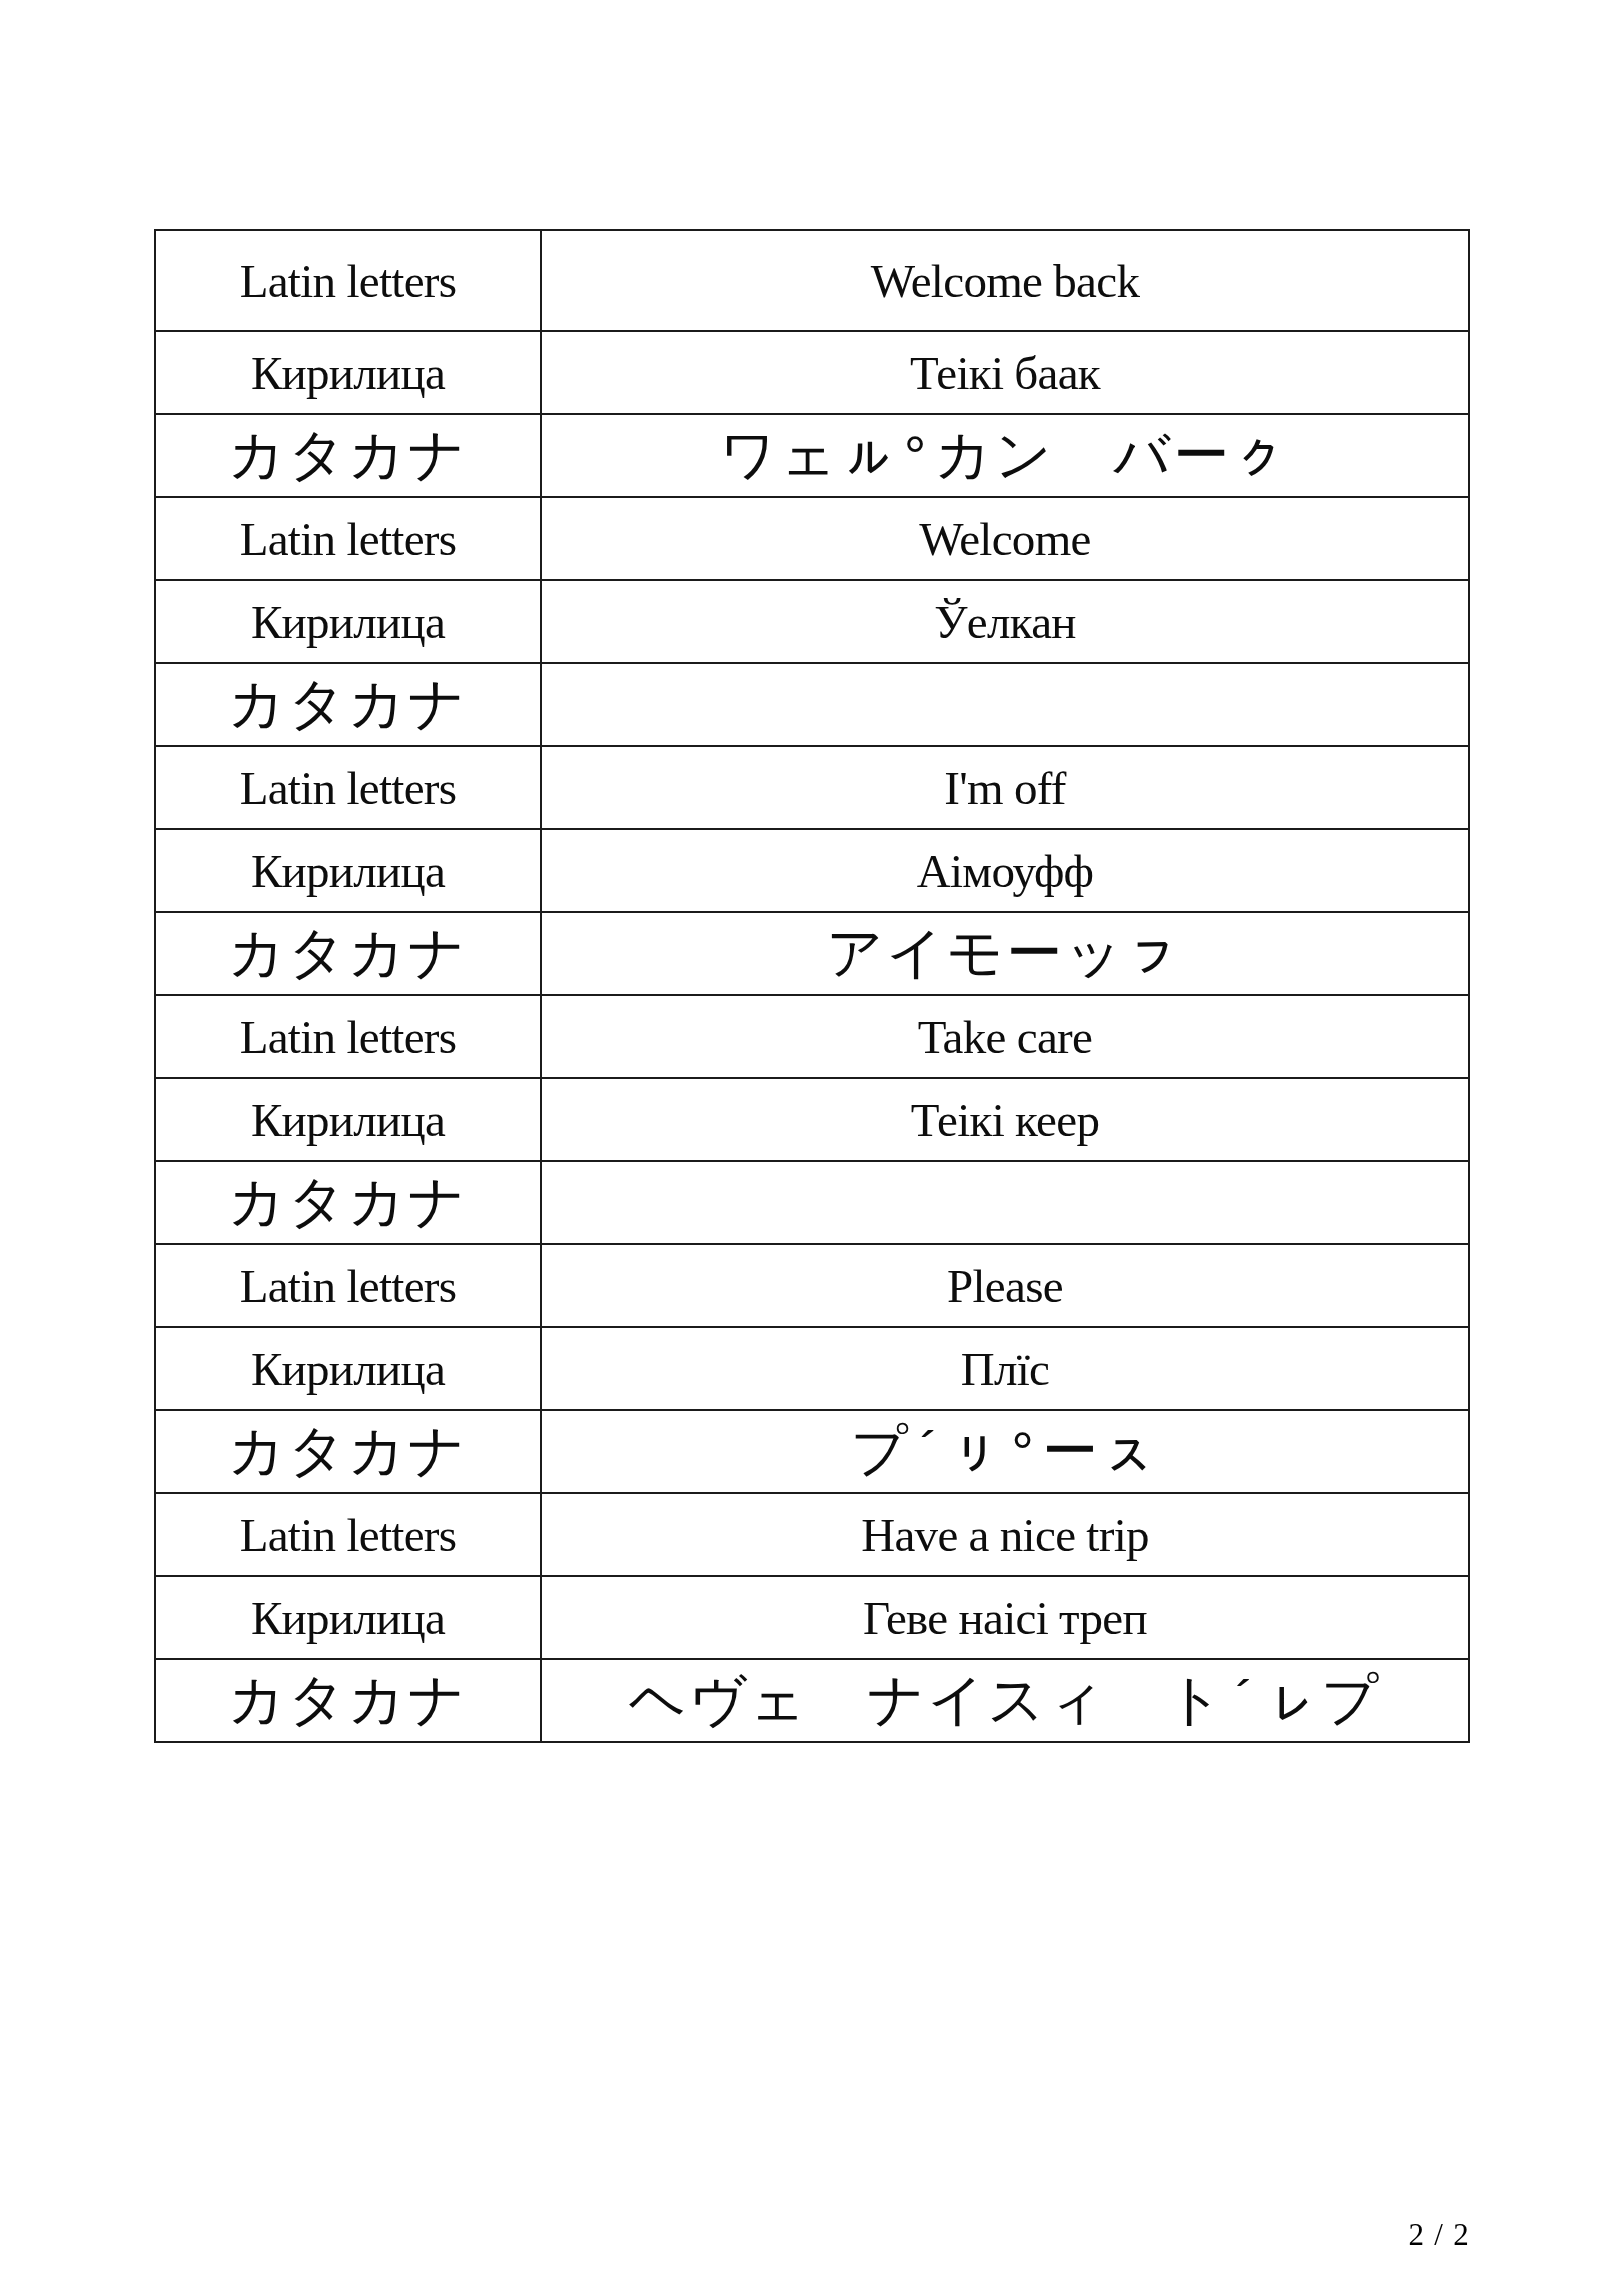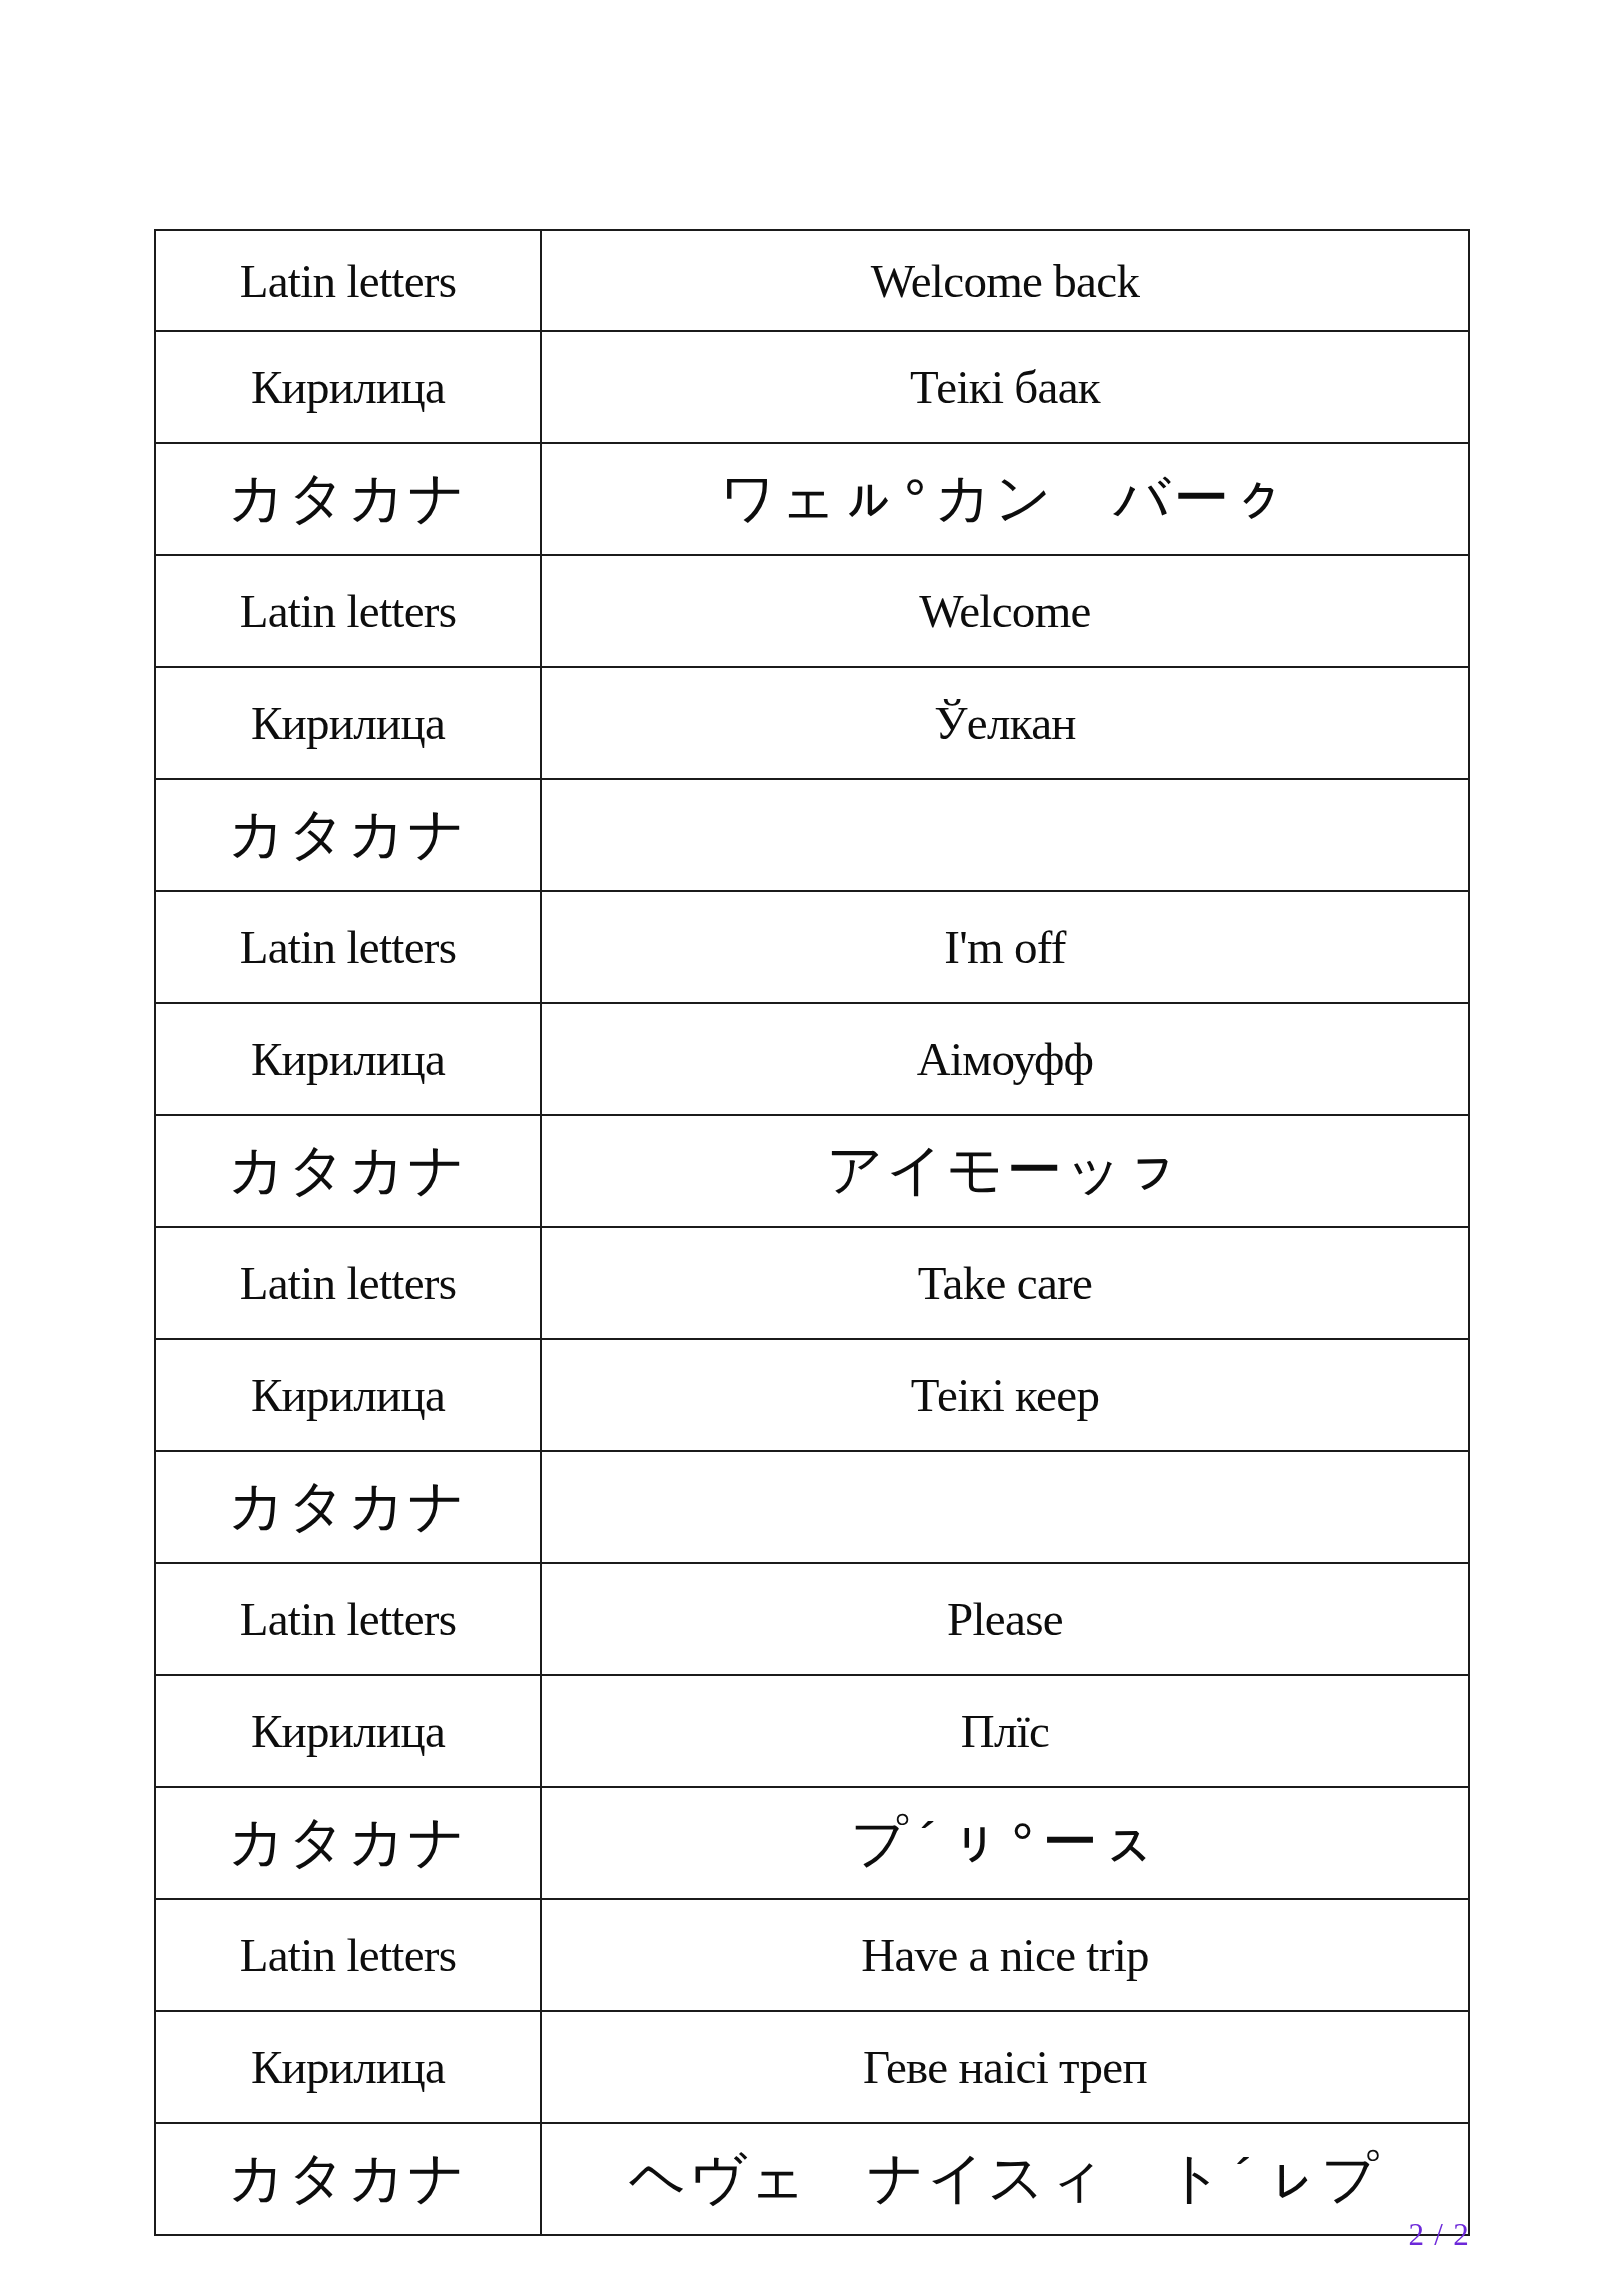--- a/index.html
+++ b/index.html
@@ -21,21 +21,21 @@
     left: 154px;
     top: 229px;
     width: 1316px;
     border: 2px solid #1b1b1b;
     box-sizing: border-box;
     background: #ffffff;
   }
   .row {
     display: grid;
     grid-template-columns: 386px 1fr;
-    height: 112px;
+    height: 83px;
     box-sizing: border-box;
     border-top: 2.7px solid #1b1b1b;
   }
   .row:first-child {
     border-top: none;
     height: 99px;
   }
   .cell {
     display: flex;
     align-items: center;
@@ -55,21 +55,21 @@
     font-size: 56px;
     letter-spacing: 2.7px;
     font-family: Liberation Mono, monospace;
   }
   .page-number {
     position: absolute;
     top: 2217px;
     right: 153px;
     font-size: 31px;
     letter-spacing: 1.3px;
-    color: #6d28d9;
+    color: #000000;
   }
 </style>
 </head>
 <body>
 
 <div class="page">
 
   <div class="doc-table">
 
     <div class="row latin-row">

